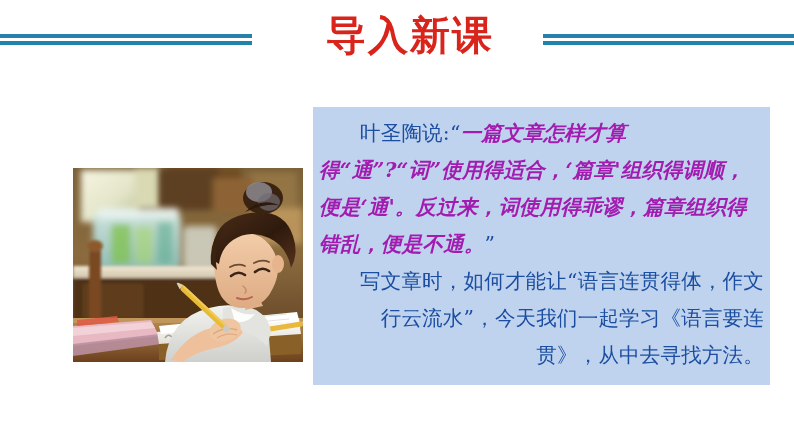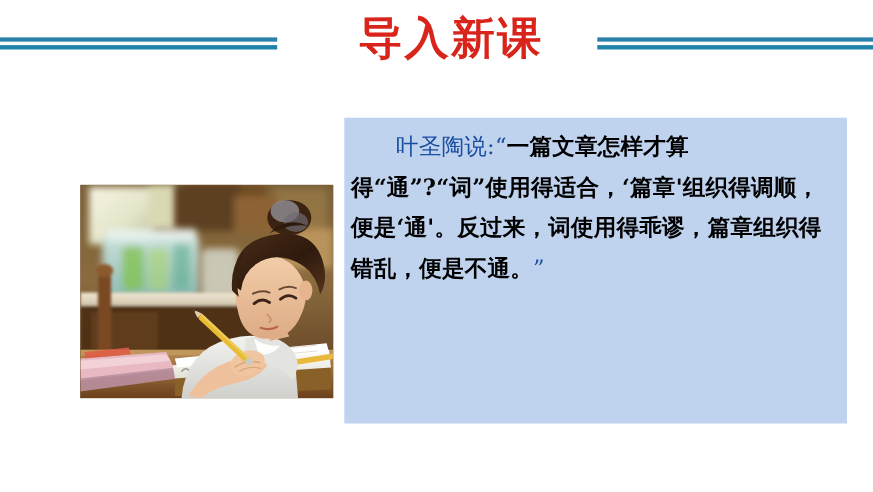--- a/index.html
+++ b/index.html
@@ -97,21 +97,21 @@
     font-family: "DejaVu Serif", "Liberation Serif", serif;
     font-size: 20.5px;
     line-height: 37px;
     letter-spacing: 0.2px;
   }
   .para {
     margin: 0;
     text-indent: 2em;
   }
   .c-blue { color: #1b4ea0; text-align: right; }
-  .c-red  { color: #000000; font-weight: bold; }
+  .c-red  { color: #a21caf; font-weight: bold; font-style: italic; }
 </style>
 </head>
 <body>
 
 <div id="header-band">
 
   <div class="rule-group" id="rule-left">
     <div class="rule rule-thick"></div>
     <div class="rule rule-gap"></div>
     <div class="rule rule-thin"></div>
@@ -306,15 +306,16 @@
       <ellipse cx="205" cy="96" rx="6" ry="9" fill="#e7b58d"></ellipse>
     </g>
   </svg>
 </figure>
 
 <section id="quote-panel">
   <div id="quote-body">
 
     <p class="para"><span class="c-blue">叶圣陶说:“</span><span class="c-red">一篇文章怎样才算得“通”?“词”使用得适合，‘篇章'组织得调顺，便是‘通'。反过来，词使用得乖谬，篇章组织得错乱，便是不通。</span><span class="c-blue">”</span></p>
 
+    <p class="para c-blue">写文章时，如何才能让“语言连贯得体，作文行云流水”，今天我们一起学习《语言要连贯》，从中去寻找方法。</p>
 
   </div>
 </section>
 
 </body></html>

